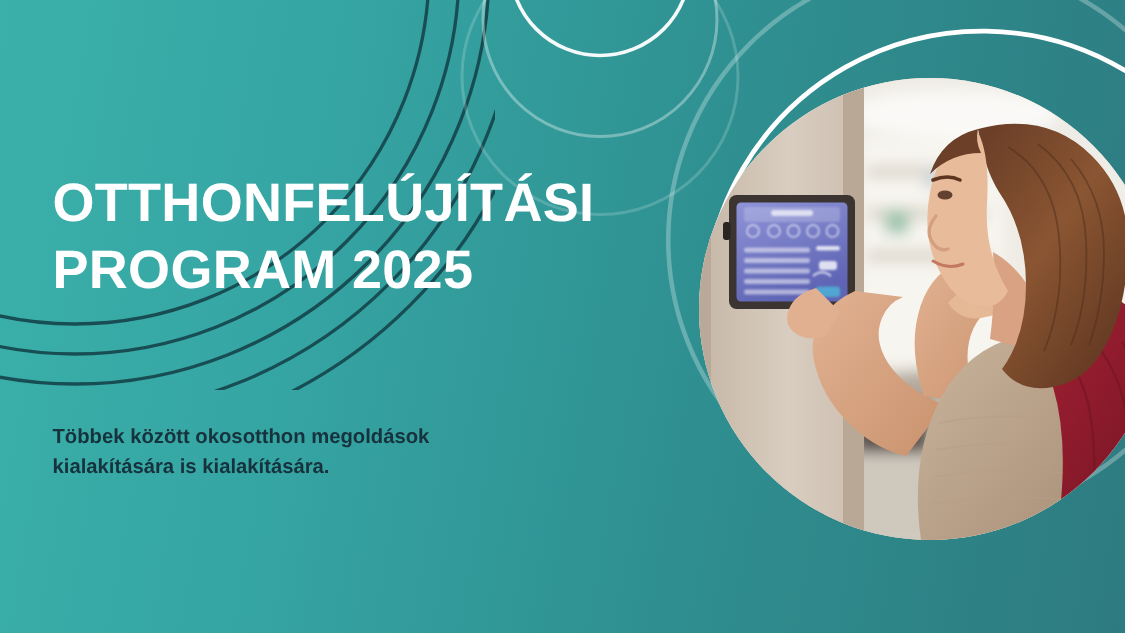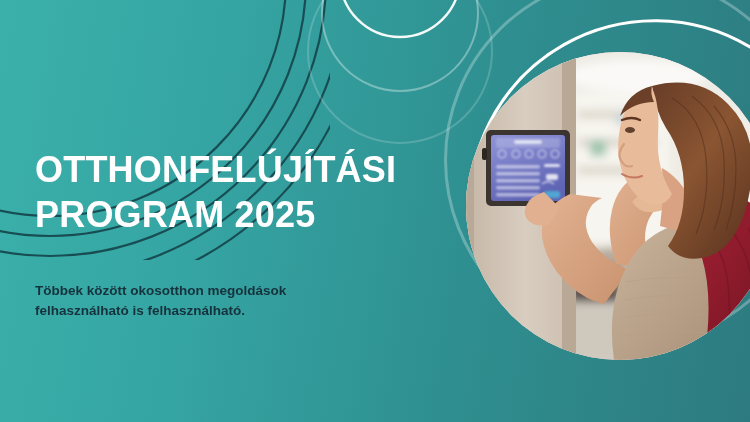--- a/index.html
+++ b/index.html
@@ -61,21 +61,20 @@
     background: #cfc3b5;
   }
   #photo-svg { display: block; width: 100%; height: 100%; }
 
   
   #text-block {
     position: absolute;
     left: 35px;
     top: 112px;
     width: 400px;
-    margin-top: 35px;
   }
   #headline {
     margin: 0;
     color: #ffffff;
     font-size: 36px;
     line-height: 45px;
     font-weight: bold;
     letter-spacing: 0.2px;
     white-space: pre-line;
   }
@@ -258,15 +257,15 @@
 
       <rect x="0" y="0" width="308" height="308" fill="url(#roomG)" opacity="0"></rect>
     </svg>
   </div>
 
   <div id="text-block">
     <h1 id="headline">OTTHONFELÚJÍTÁSI
 PROGRAM 2025</h1>
   </div>
   <p id="subtitle">Többek között okosotthon megoldások
-felhasználható is felhasználható.</p>
+kialakítására is kialakítására.</p>
 
 </div>
 
 </body></html>

